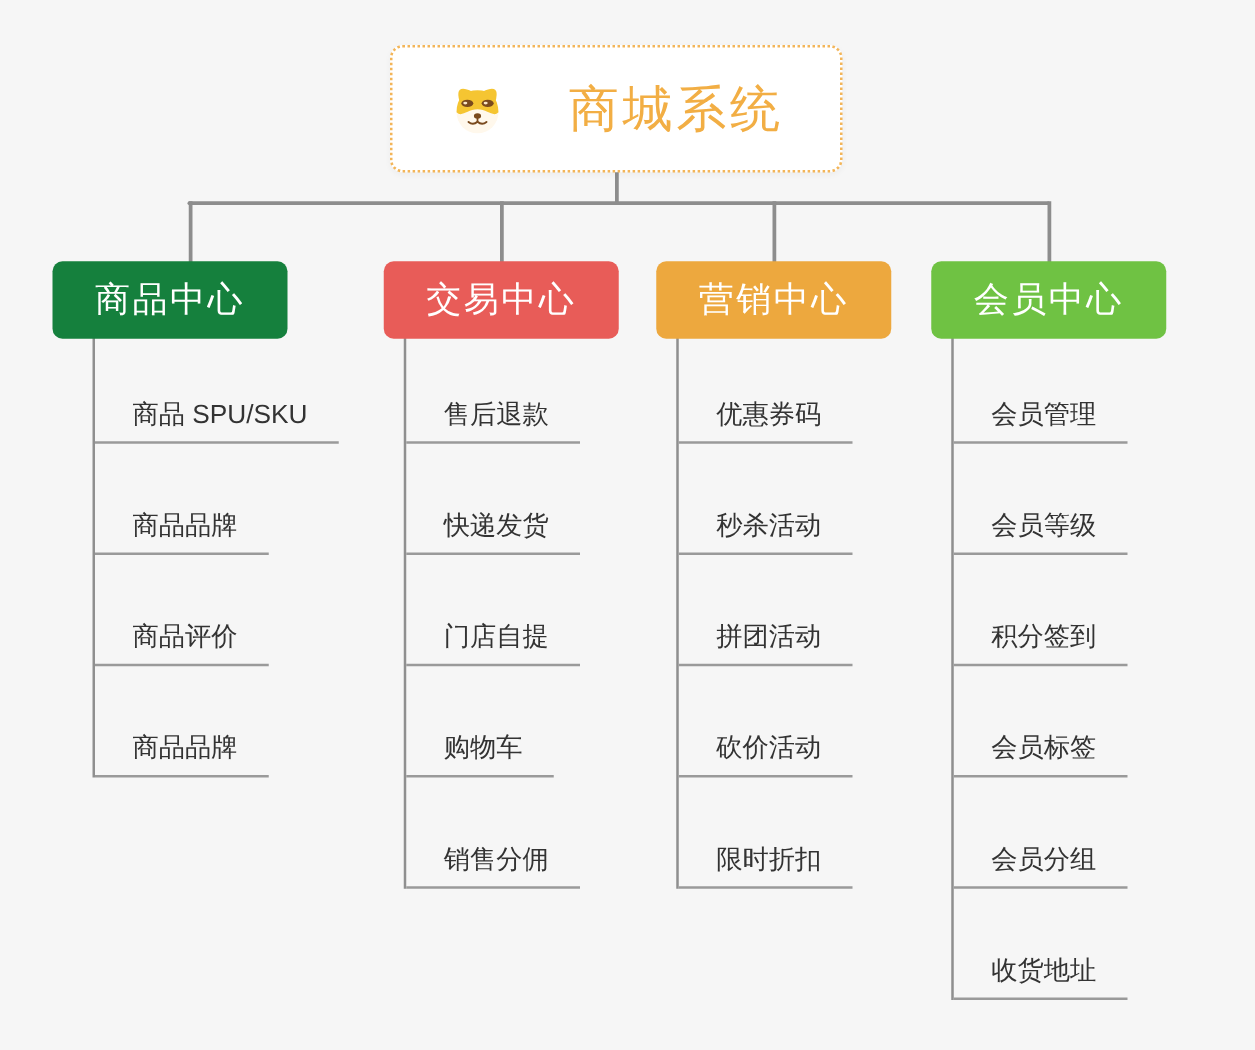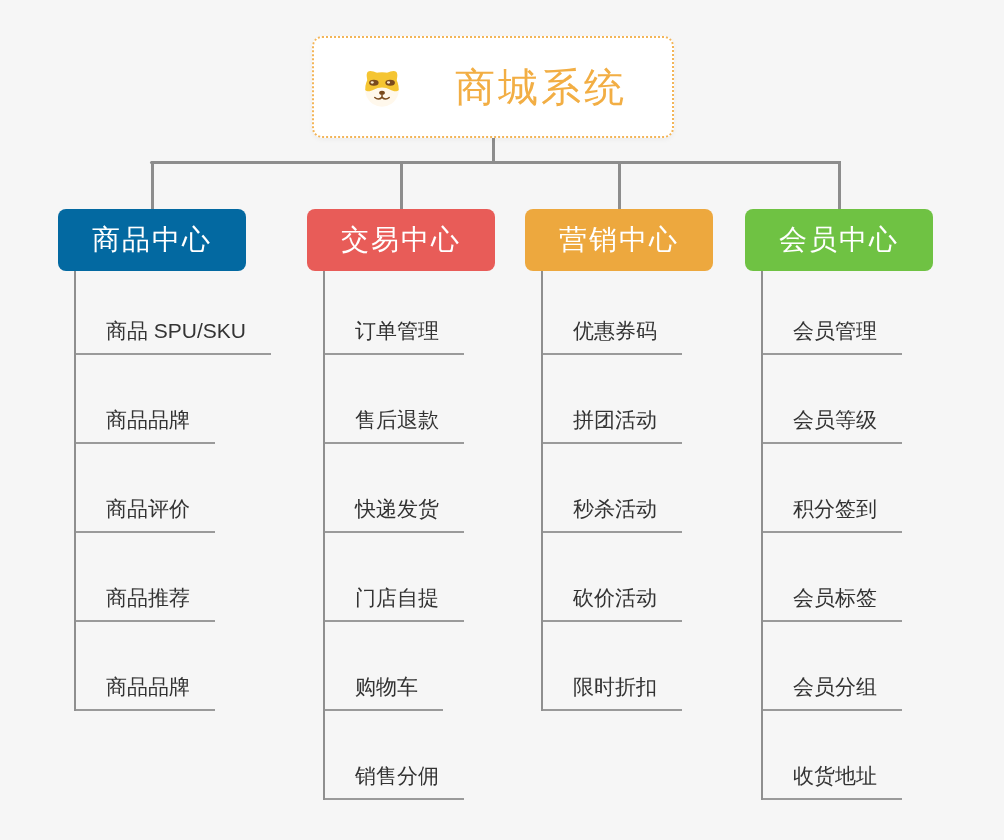--- a/index.html
+++ b/index.html
@@ -112,48 +112,46 @@
     </span>
     <span class="root-title">商城系统</span>
   </div>
 
   <div class="line trunk"></div>
   <div class="line h-rail"></div>
 
   <div id="generated">
       <div class="line drop" style="left: 150.5px;"></div>
   <div>
-    <div class="branch-box" style="left: 58px; background: #0369a1;">商品中心</div>
+    <div class="branch-box" style="left: 42px; background: #15803d;">商品中心</div>
     <div class="branch-items" style="left: 74px;">
           <div class="branch-item">商品 SPU/SKU</div>
           <div class="branch-item">商品品牌</div>
           <div class="branch-item">商品评价</div>
-          <div class="branch-item">商品推荐</div>
           <div class="branch-item">商品品牌</div>
         </div>
   </div>
 <div class="line drop" style="left: 399.5px;"></div>
   <div>
     <div class="branch-box" style="left: 307px; background: rgb(232, 92, 88); font-family: Liberation Mono, monospace;">交易中心</div>
     <div class="branch-items" style="left: 323px;">
-          <div class="branch-item">订单管理</div>
           <div class="branch-item">售后退款</div>
           <div class="branch-item">快递发货</div>
           <div class="branch-item">门店自提</div>
           <div class="branch-item">购物车</div>
           <div class="branch-item">销售分佣</div>
         </div>
   </div>
 <div class="line drop" style="left: 617.5px;"></div>
   <div>
     <div class="branch-box" style="left: 525px; background: rgb(237, 168, 62); text-align: center;">营销中心</div>
     <div class="branch-items" style="left: 541px;">
           <div class="branch-item">优惠券码</div>
+          <div class="branch-item">秒杀活动</div>
           <div class="branch-item">拼团活动</div>
-          <div class="branch-item">秒杀活动</div>
           <div class="branch-item">砍价活动</div>
           <div class="branch-item">限时折扣</div>
         </div>
   </div>
 <div class="line drop" style="left: 837.5px;"></div>
   <div>
     <div class="branch-box" style="left: 745px; background: rgb(111, 194, 67);">会员中心</div>
     <div class="branch-items" style="left: 761px;">
           <div class="branch-item">会员管理</div>
           <div class="branch-item">会员等级</div>

